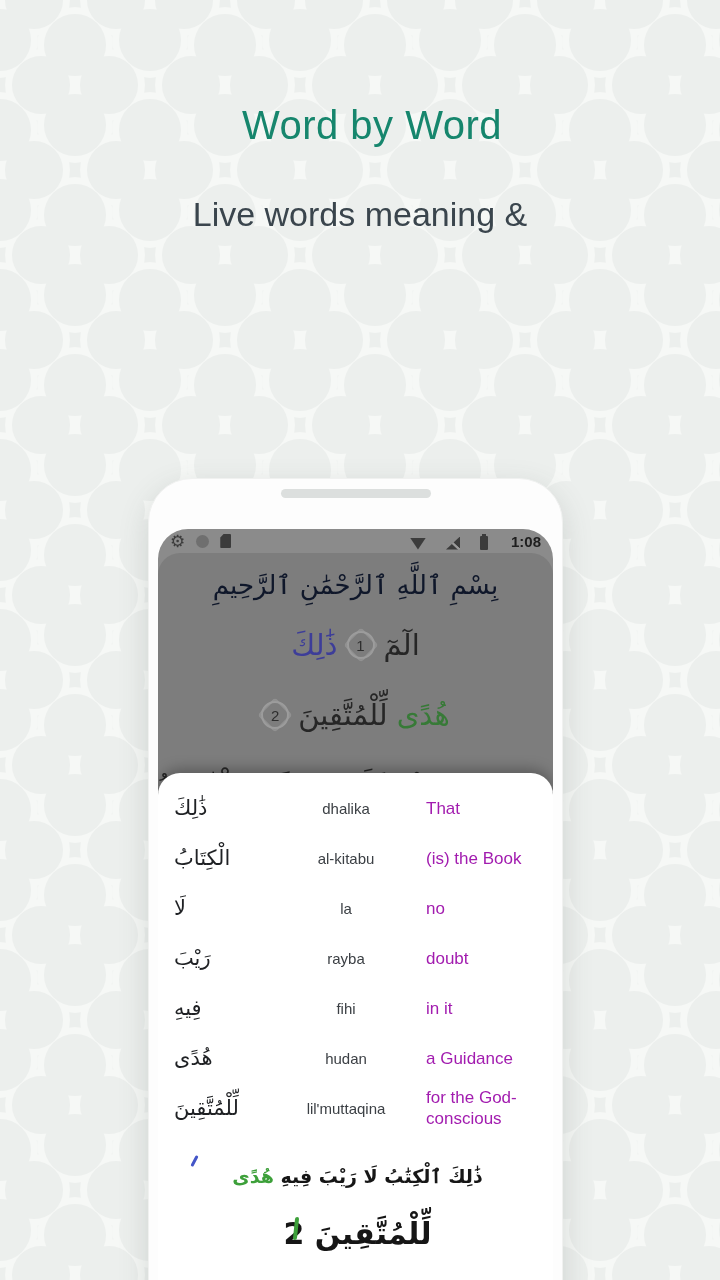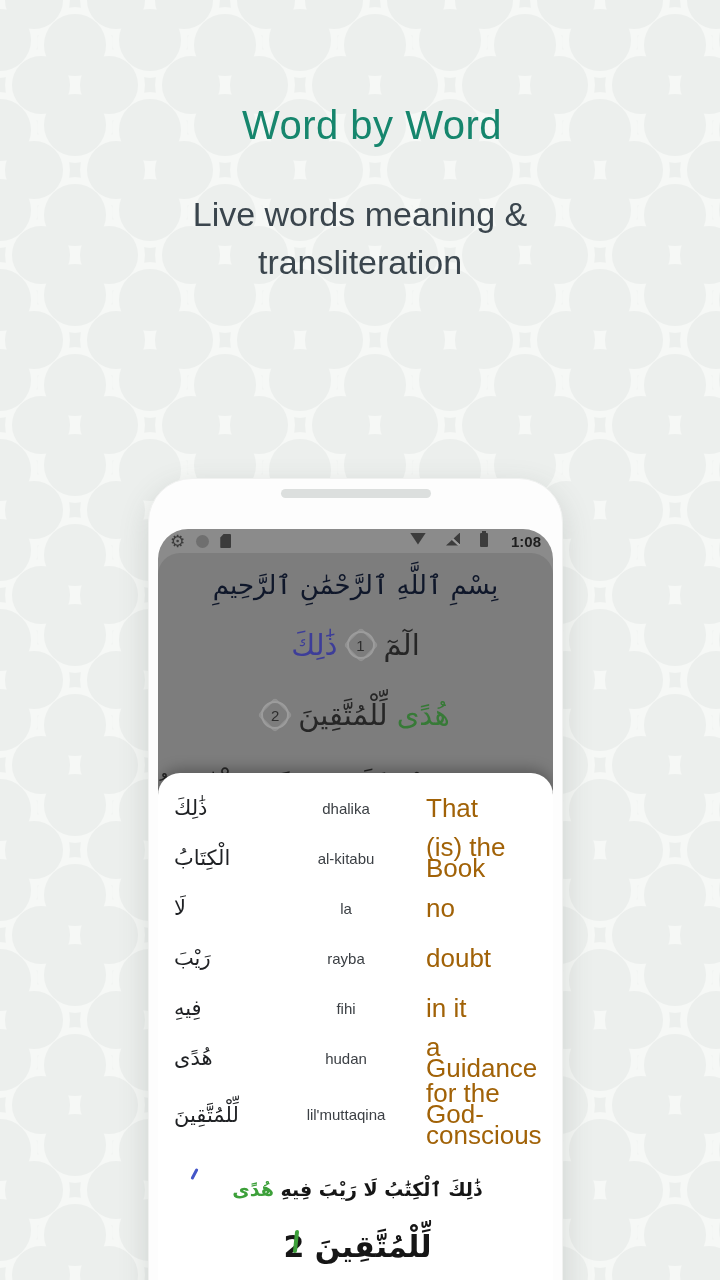--- a/index.html
+++ b/index.html
@@ -20,21 +20,21 @@
     box-shadow:0 10px 30px rgba(70,82,76,.18);box-sizing:border-box;}
   .speaker{position:absolute;left:50%;top:10px;transform:translateX(-50%);
     width:150px;height:9px;border-radius:5px;background:#dcdfde;}
   .screen{position:absolute;left:9px;top:50px;width:395px;bottom:0;
     background:#8b8b8b;border-radius:30px 30px 0 0;overflow:hidden;}
 
   
   .statusbar{position:absolute;left:0;top:0;width:100%;height:24px;
     display:flex;align-items:center;padding:0 12px;box-sizing:border-box;color:#2c2c2c;}
   .sb-left{display:flex;align-items:center;gap:11px;flex:1;}
-  .sb-right{display:flex;align-items:flex-start;gap:20px;}
+  .sb-right{display:flex;align-items:flex-end;gap:20px;}
   .gear{font-size:17px;line-height:17px;color:#3c3c3c;}
   .dotcircle{width:13px;height:13px;border-radius:50%;background:#6f6f6f;}
   .sdcard{width:11px;height:14px;background:#3c3c3c;border-radius:1px;
     clip-path:polygon(30% 0,100% 0,100% 100%,0 100%,0 25%);}
   .wifi{width:16px;height:12px;background:#3c3c3c;
     clip-path:polygon(0 0,100% 0,50% 100%);}
   .cell{width:14px;height:13px;
     background:linear-gradient(to top right,#3c3c3c 42%,#9a9a9a 46%,#9a9a9a 54%,#3c3c3c 58%);
     clip-path:polygon(100% 0,100% 100%,0 100%);}
   .batt{position:relative;width:8px;height:14px;background:#3c3c3c;border-radius:1px;}
@@ -61,21 +61,21 @@
   .sheet{position:absolute;left:0;top:244px;width:100%;bottom:0;background:#ffffff;
     border-radius:22px 22px 0 0;box-shadow:0 -4px 14px rgba(0,0,0,.28);
     box-sizing:border-box;padding:10px 12px 0 16px;}
   .wtable{display:grid;grid-template-columns:92px 160px 1fr;column-gap:0;}
   .wrow{display:contents;}
   .cell-ar{min-height:50px;display:flex;align-items:center;justify-content:flex-end;
     font-family:"DejaVu Sans",sans-serif;direction:rtl;font-size:21px;color:#1f2124;}
   .cell-tr{min-height:50px;display:flex;align-items:center;justify-content:center;
     font-size:15px;color:#3c4045;}
   .cell-en{min-height:50px;display:flex;align-items:center;justify-content:flex-start;
-    font-size:26px;color:#a16207;line-height:21px;padding-right:4px;}
+    font-size:17px;color:#a21caf;line-height:21px;padding-right:4px;}
 
   .verse{margin-top:14px;text-align:center;direction:rtl;
     font-family:"DejaVu Sans",sans-serif;font-weight:bold;color:#161616;position:relative;}
   .verse-l1{font-size:19px;line-height:58px;white-space:nowrap;}
   .verse-l2{font-size:30px;line-height:58px;white-space:nowrap;position:relative;}
   .vgreen{color:#3da03a;}
   .tick-blue{position:absolute;right:calc(50% + 162px);top:8px;width:3px;height:12px;
     background:#4456c8;border-radius:2px;transform:rotate(28deg);}
   .tick-green{position:absolute;right:calc(50% + 60px);top:12px;width:4px;height:23px;
     background:#3da03a;border-radius:2px;transform:skewX(-6deg);}
@@ -112,21 +112,20 @@
         <use href="#cloIn" x="0" y="170"></use>
           <use href="#cloIn" x="150" y="170"></use>
       </pattern>
     </defs>
     <rect width="720" height="1280" fill="url(#qf)"></rect>
   </svg>
 
   <div class="hero-title">Word by Word</div>
   <div class="hero-sub">
     <span>Live words meaning &amp;</span><br>
-    <span>transliteration</span>
   </div>
 
   <div class="phone">
     <div class="speaker"></div>
 
     <div class="screen">
 
       <div class="statusbar">
         <div class="sb-left">
           <span class="gear">⚙</span>

